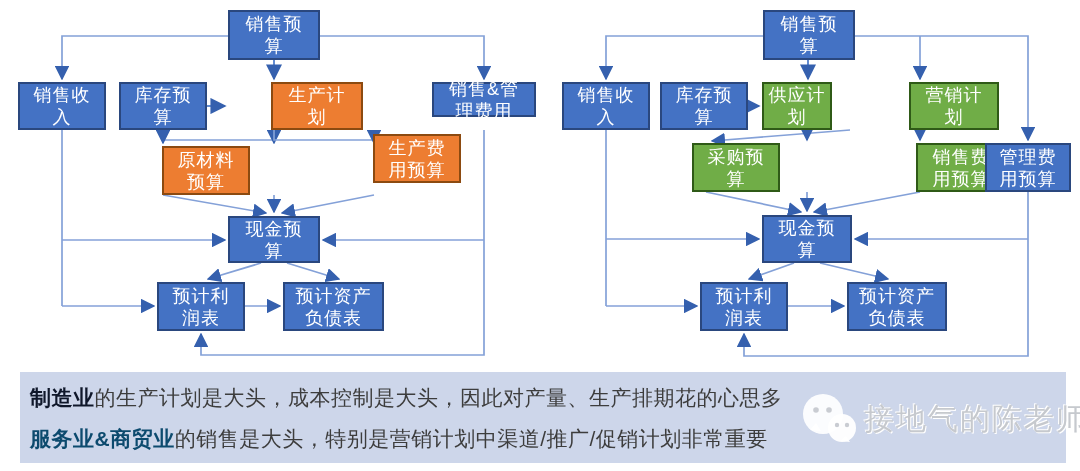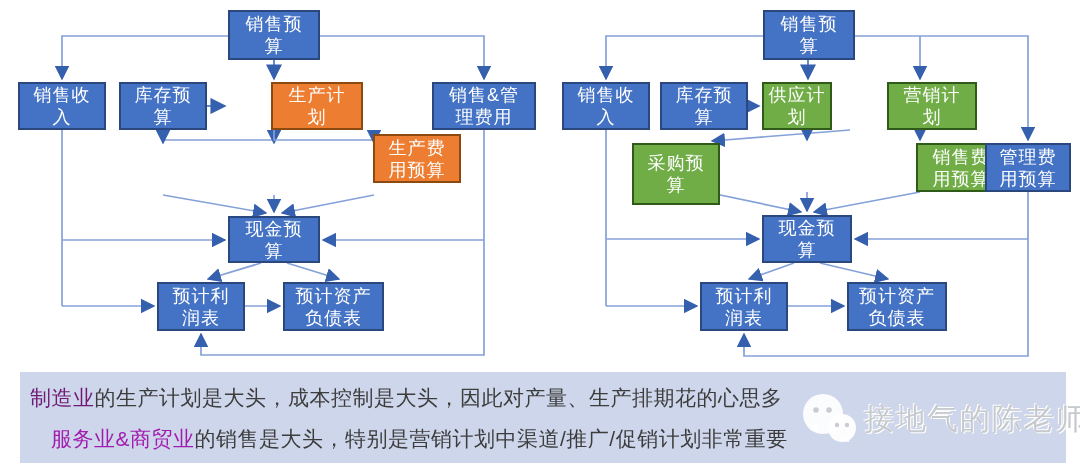--- a/index.html
+++ b/index.html
@@ -18,22 +18,22 @@
     letter-spacing:1px;
   }
   .node.blue{background:#4472C4;border-color:#2A477E;}
   .node.orange{background:#ED7D31;border-color:#8C4A10;margin-left:43px;}
   .node.green{background:#70AD47;border-color:#2F5A17;}
   .caption{
     position:absolute;left:20px;top:372px;width:1046px;height:91px;
     background:#CDD6EA;box-sizing:border-box;padding:5px 0 0 10px;z-index:2;
   }
   .caption p{margin:0;font-size:21px;line-height:41px;color:#3D3D3D;letter-spacing:0.5px;}
-  .hl-orange{color:#701a75;font-weight:normal;}
-  .hl-green{color:#a21caf;font-weight:normal;margin-left:21px;}
+  .hl-orange{color:#0f172a;font-weight:bold;}
+  .hl-green{color:#0c4a6e;font-weight:bold;}
   .watermark{
     position:absolute;left:798px;top:392px;display:flex;align-items:center;z-index:3;
   }
   .watermark .wm-text{
     font-size:30px;letter-spacing:2px;color:#c6c9ce;
     text-shadow:1px 1px 0 #ffffff,-1px -1px 0 #ffffff;
     margin-left:4px;white-space:nowrap;
   }
 </style>
 </head>
@@ -93,42 +93,44 @@
   </svg>
 
   <div class="node blue" style="left:228px;top:10px;width:92px;height:50px">销售预
 算</div>
   <div class="node blue" style="left:18px;top:82px;width:88px;height:48px">销售收
 入</div>
   <div class="node blue" style="left:119px;top:82px;width:88px;height:48px">库存预
 算</div>
   <div class="node orange" style="left:228px;top:82px;width:92px;height:48px">生产计
 划</div>
-  <div class="node blue" style="left:432px;top:82px;width:104px;height:48px">销售&amp;管
+  <div class="node blue" style="left:432px;top:82px;width:104px;height:35px">销售&amp;管
 理费用</div>
+  <div class="node orange" style="left:119px;top:146px;width:88px;height:49px">原材料
+预算</div>
   <div class="node orange" style="left:330px;top:134px;width:88px;height:49px">生产费
 用预算</div>
   <div class="node blue" style="left:228px;top:216px;width:92px;height:47px">现金预
 算</div>
   <div class="node blue" style="left:157px;top:282px;width:88px;height:49px">预计利
 润表</div>
   <div class="node blue" style="left:283px;top:282px;width:101px;height:49px">预计资产
 负债表</div>
 
   <div class="node blue" style="left:763px;top:10px;width:92px;height:50px">销售预
 算</div>
   <div class="node blue" style="left:562px;top:82px;width:88px;height:48px">销售收
 入</div>
   <div class="node blue" style="left:660px;top:82px;width:88px;height:48px">库存预
 算</div>
   <div class="node green" style="left:762px;top:82px;width:70px;height:48px">供应计
 划</div>
-  <div class="node green" style="left:887px;top:82px;width:90px;height:48px">营销计
+  <div class="node green" style="left:909px;top:82px;width:90px;height:48px">营销计
 划</div>
-  <div class="node green" style="left:632px;top:143px;width:88px;height:62px">采购预
+  <div class="node green" style="left:692px;top:143px;width:88px;height:49px">采购预
 算</div>
   <div class="node green" style="left:916px;top:143px;width:90px;height:49px">销售费
 用预算</div>
   <div class="node blue" style="left:985px;top:143px;width:86px;height:49px">管理费
 用预算</div>
   <div class="node blue" style="left:762px;top:215px;width:90px;height:48px">现金预
 算</div>
   <div class="node blue" style="left:700px;top:282px;width:88px;height:49px">预计利
 润表</div>
   <div class="node blue" style="left:847px;top:282px;width:100px;height:49px">预计资产

